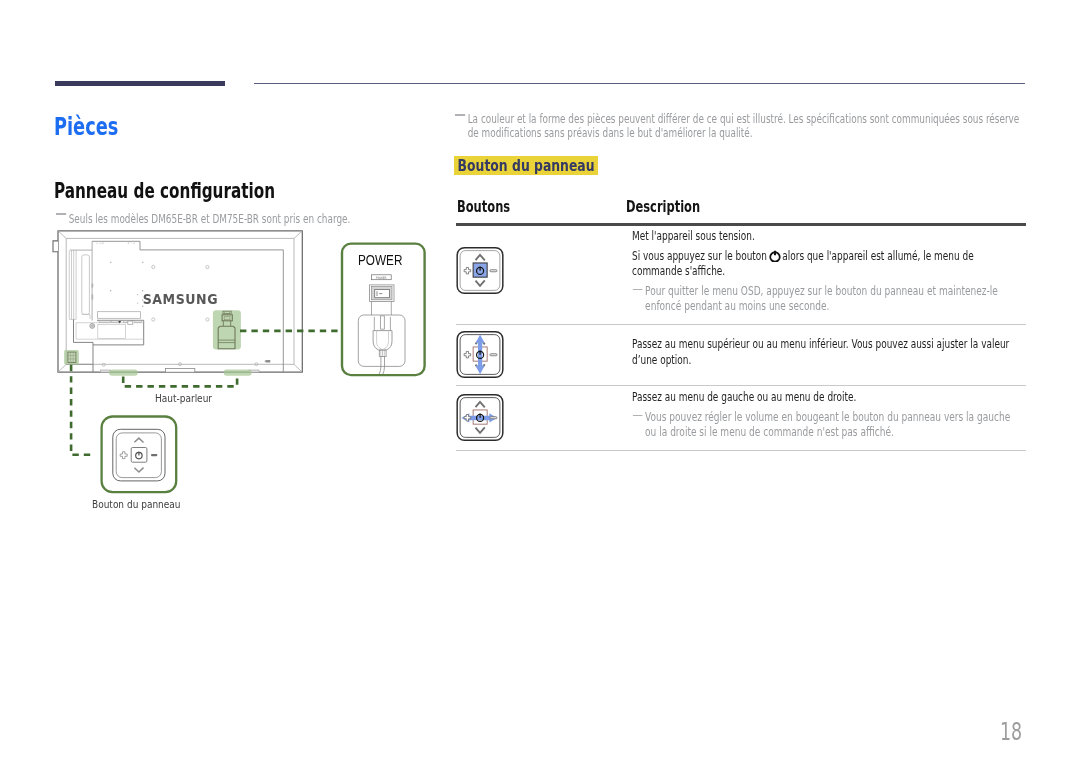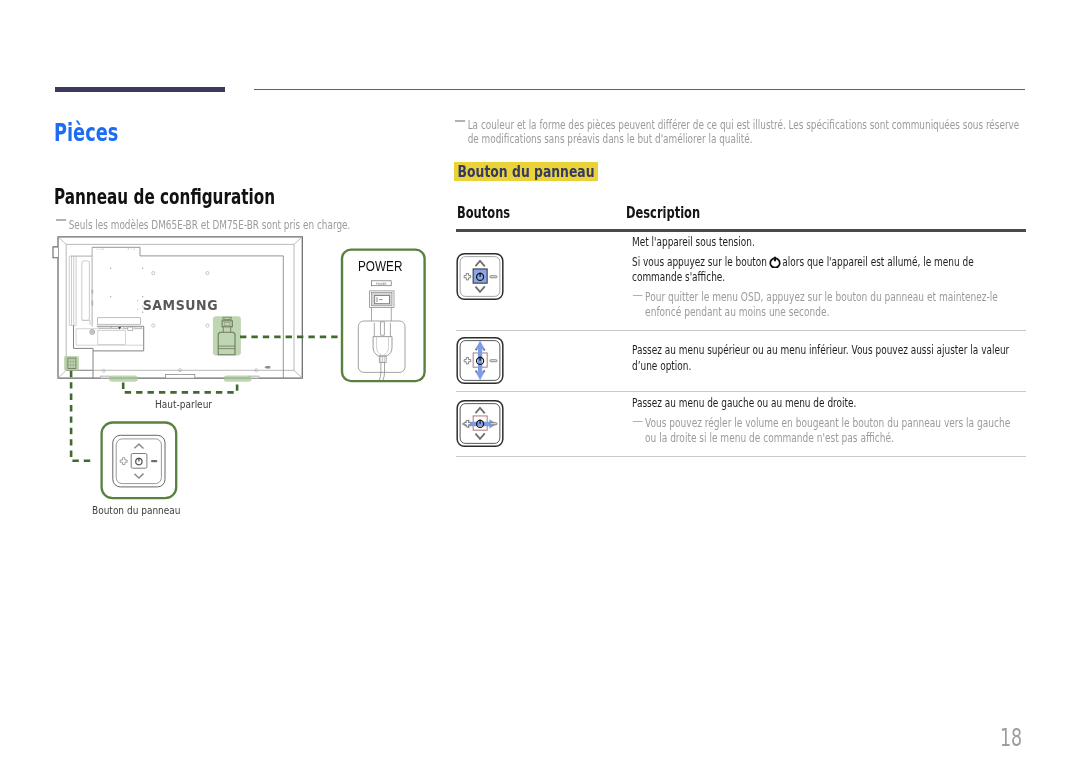--- a/index.html
+++ b/index.html
@@ -2,21 +2,21 @@
 <html><head>
 <meta charset="utf-8">
 <title>Manual Page</title>
 <style>
   html,body{margin:0;padding:0;}
   body{width:1080px;height:763px;background:#ffffff;
        font-family:"DejaVu Sans",sans-serif;font-stretch:condensed;
        overflow:hidden;position:relative;
        -webkit-font-smoothing:antialiased;}
   *{-webkit-font-smoothing:antialiased;}
-  .page{position:absolute;left:0;top:17px;width:1080px;height:631px;}
+  .page{position:absolute;left:0;top:11px;width:1080px;height:631px;}
 
   
   #hdr-bar{position:absolute;left:54.9px;top:69.5px;width:170.3px;height:5.3px;background:#3a3a5c;}
   #hdr-line{position:absolute;left:254.2px;top:71.9px;width:770.8px;height:1.3px;background:#5b5e7c;}
 
   
   #title{position:absolute;left:54px;top:104.2px;font-size:24.3px;font-weight:700;
          color:#1d6df2;line-height:1;transform:scaleX(0.812);transform-origin:0 0;}
   #subtitle{position:absolute;left:54.3px;top:168.5px;font-size:22px;font-weight:700;
             color:#111;line-height:1;transform:scaleX(0.770);transform-origin:0 0;}

